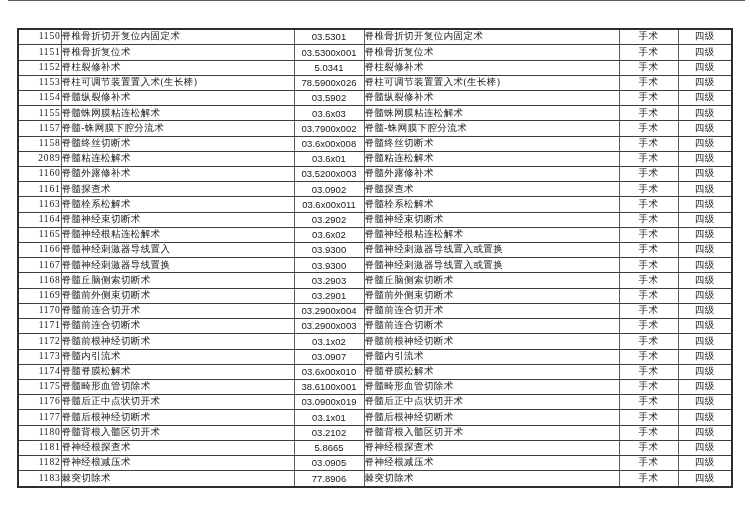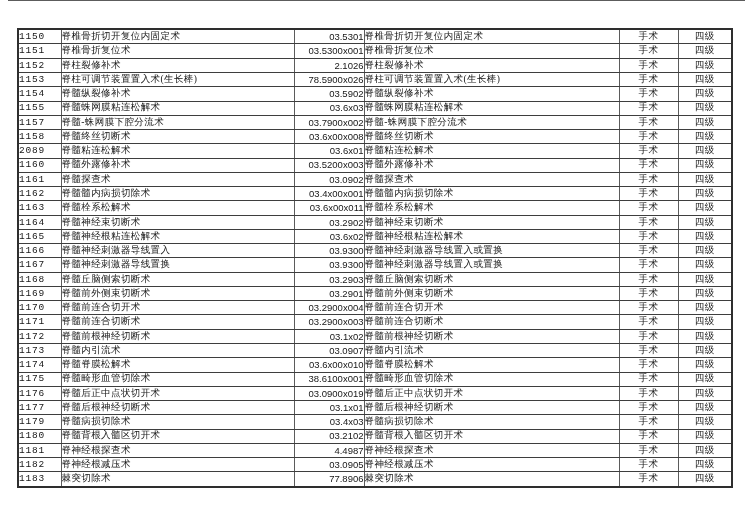--- a/index.html
+++ b/index.html
@@ -20,31 +20,31 @@
   table.proc td{
     border-top:1px solid #3e3e3e;
     border-bottom:1px solid #3e3e3e;
     border-left:1px solid #5b5b5b;
     border-right:1px solid #5b5b5b;
     padding:0;overflow:hidden;white-space:nowrap;
     vertical-align:middle;line-height:1;
     font-size:9.5px;color:#161616;background:#ffffff;
   }
   td.c-seq{
-    text-align:left;
-    font-family:Liberation Mono, monospace;
+    text-align:right;
+    font-family:Liberation Serif, serif;
     letter-spacing:.8px;color:#222;
   }
   td.c-name,td.c-name2{
     text-align:left;padding-left:4px;
     font-family:"Liberation Serif","DejaVu Serif",serif;
     letter-spacing:.4px;
   }
   td.c-code{
-    text-align:right;padding-left:3px;
+    text-align:center;padding-left:3px;
     font-family:"Liberation Sans","DejaVu Sans",sans-serif;
     font-size:9.6px;color:#1c1c1c;margin-top:14px;
   }
   td.c-cat,td.c-level{
     text-align:center;
     font-family:"Liberation Serif","DejaVu Serif",serif;
     letter-spacing:.5px;
   }
 </style>
 </head>
@@ -77,21 +77,21 @@
     <td class="c-name">脊椎骨折复位术</td>
     <td class="c-code">03.5300x001</td>
     <td class="c-name2">脊椎骨折复位术</td>
     <td class="c-cat">手术</td>
     <td class="c-level">四级</td>
   </tr>
 
   <tr>
     <td class="c-seq">1152</td>
     <td class="c-name">脊柱裂修补术</td>
-    <td class="c-code">2.1026</td>
+    <td class="c-code">5.0341</td>
     <td class="c-name2">脊柱裂修补术</td>
     <td class="c-cat">手术</td>
     <td class="c-level">四级</td>
   </tr>
 
   <tr>
     <td class="c-seq">1153</td>
     <td class="c-name">脊柱可调节装置置入术(生长棒)</td>
     <td class="c-code">78.5900x026</td>
     <td class="c-name2">脊柱可调节装置置入术(生长棒)</td>
@@ -156,28 +156,20 @@
 
   <tr>
     <td class="c-seq">1161</td>
     <td class="c-name">脊髓探查术</td>
     <td class="c-code">03.0902</td>
     <td class="c-name2">脊髓探查术</td>
     <td class="c-cat">手术</td>
     <td class="c-level">四级</td>
   </tr>
 
-  <tr>
-    <td class="c-seq">1162</td>
-    <td class="c-name">脊髓髓内病损切除术</td>
-    <td class="c-code">03.4x00x001</td>
-    <td class="c-name2">脊髓髓内病损切除术</td>
-    <td class="c-cat">手术</td>
-    <td class="c-level">四级</td>
-  </tr>
 
   <tr>
     <td class="c-seq">1163</td>
     <td class="c-name">脊髓栓系松解术</td>
     <td class="c-code">03.6x00x011</td>
     <td class="c-name2">脊髓栓系松解术</td>
     <td class="c-cat">手术</td>
     <td class="c-level">四级</td>
   </tr>
 
@@ -301,42 +293,34 @@
   <tr>
     <td class="c-seq">1177</td>
     <td class="c-name">脊髓后根神经切断术</td>
     <td class="c-code">03.1x01</td>
     <td class="c-name2">脊髓后根神经切断术</td>
     <td class="c-cat">手术</td>
     <td class="c-level">四级</td>
   </tr>
 
 
-  <tr>
-    <td class="c-seq">1179</td>
-    <td class="c-name">脊髓病损切除术</td>
-    <td class="c-code">03.4x03</td>
-    <td class="c-name2">脊髓病损切除术</td>
-    <td class="c-cat">手术</td>
-    <td class="c-level">四级</td>
-  </tr>
 
   <tr>
     <td class="c-seq">1180</td>
     <td class="c-name">脊髓背根入髓区切开术</td>
     <td class="c-code">03.2102</td>
     <td class="c-name2">脊髓背根入髓区切开术</td>
     <td class="c-cat">手术</td>
     <td class="c-level">四级</td>
   </tr>
 
   <tr>
     <td class="c-seq">1181</td>
     <td class="c-name">脊神经根探查术</td>
-    <td class="c-code">4.4987</td>
+    <td class="c-code">5.8665</td>
     <td class="c-name2">脊神经根探查术</td>
     <td class="c-cat">手术</td>
     <td class="c-level">四级</td>
   </tr>
 
   <tr>
     <td class="c-seq">1182</td>
     <td class="c-name">脊神经根减压术</td>
     <td class="c-code">03.0905</td>
     <td class="c-name2">脊神经根减压术</td>

